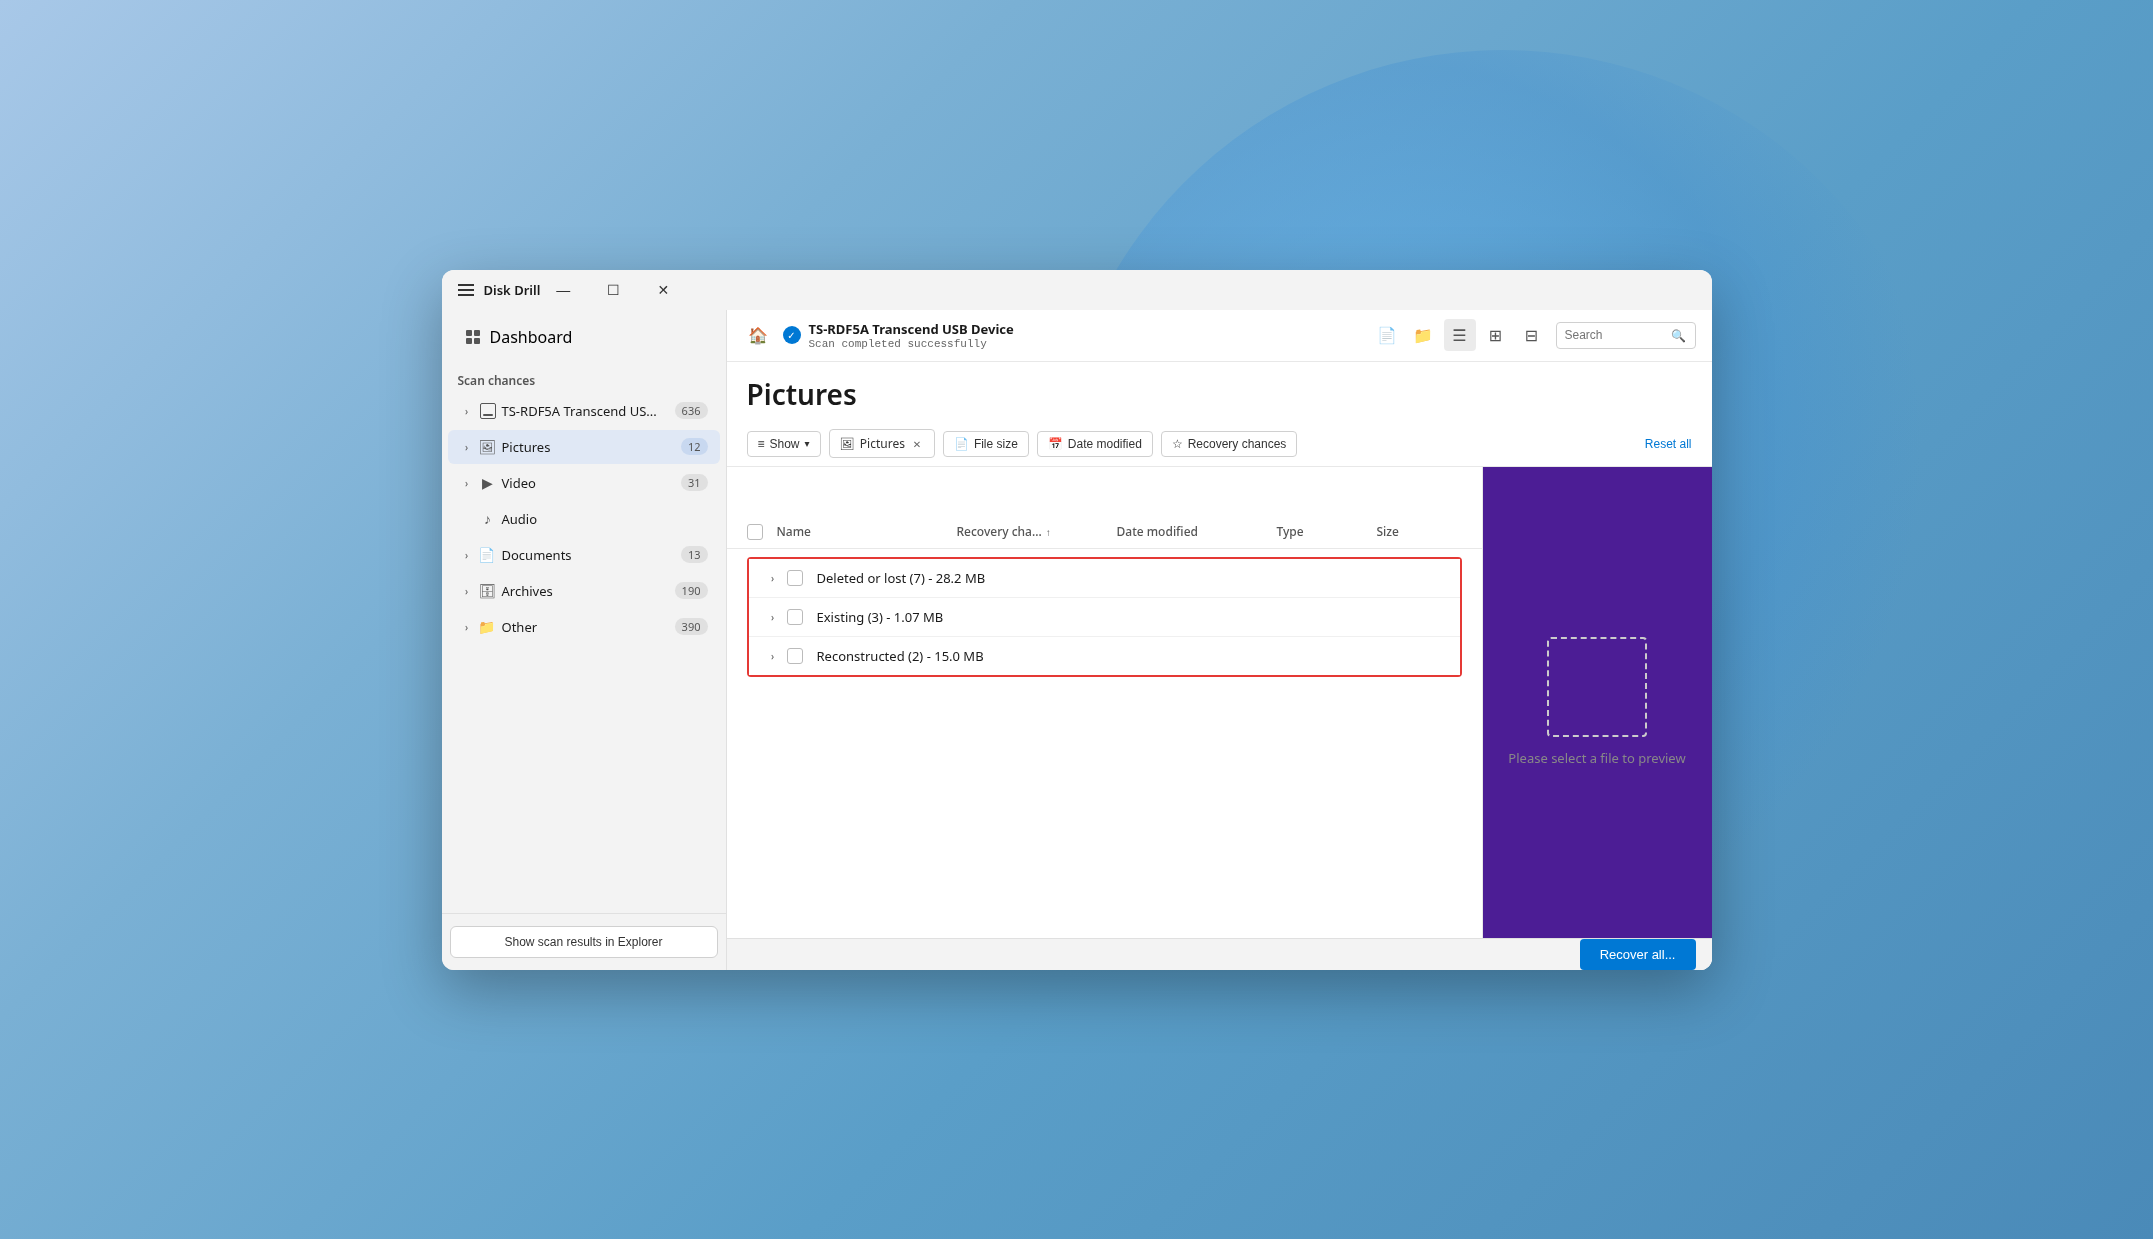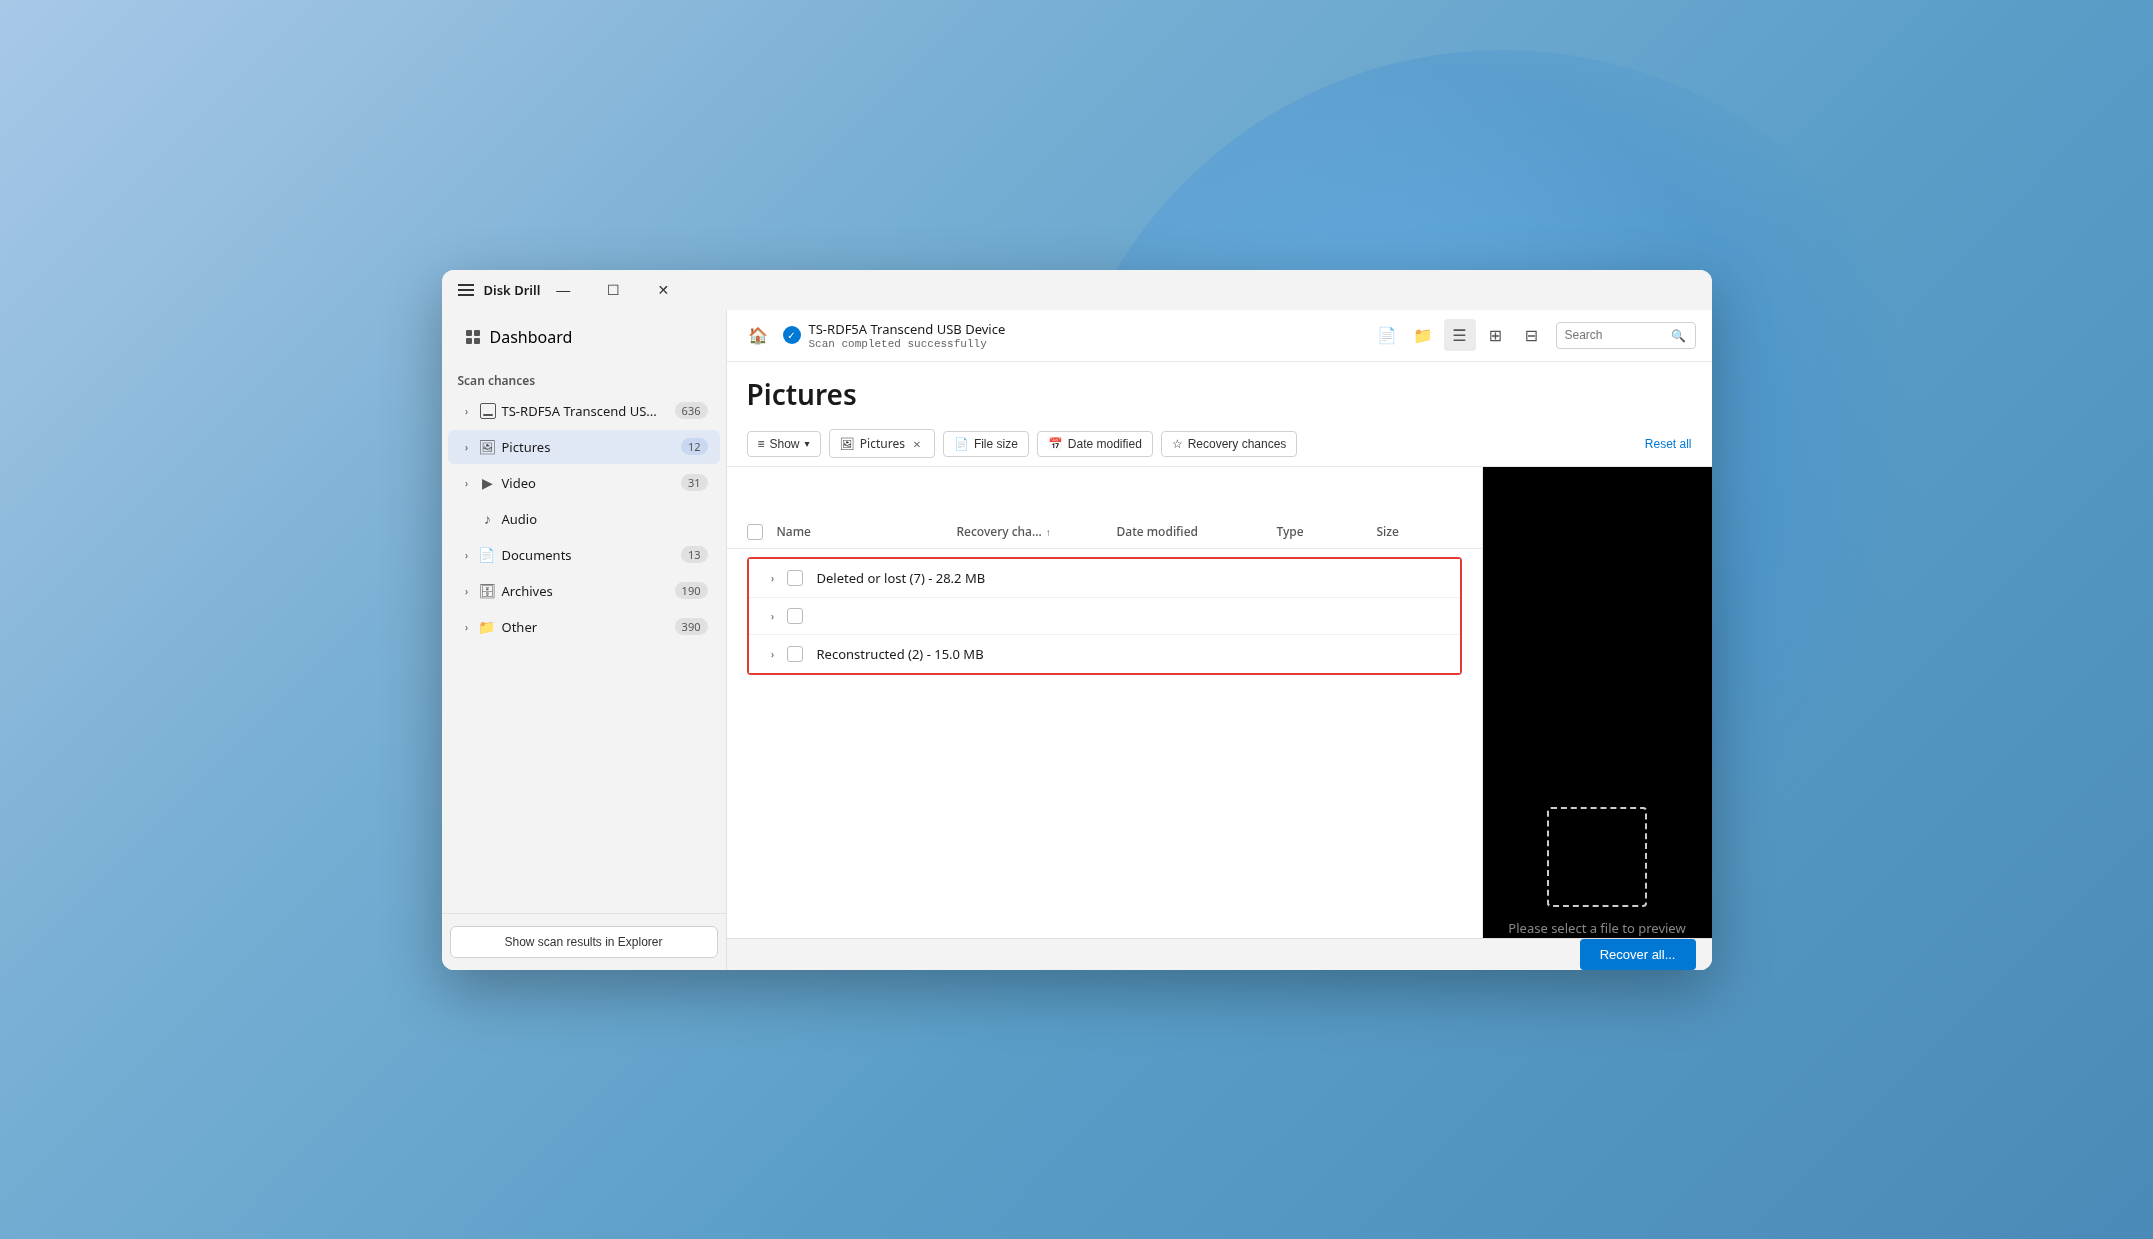--- a/index.html
+++ b/index.html
@@ -229,21 +229,21 @@
       height: 18px;
       background: #0078d4;
       border-radius: 50%;
       display: flex;
       align-items: center;
       justify-content: center;
       color: white;
       font-size: 10px;
     }
     .device-info { display: flex; flex-direction: column; }
-    .device-name { font-size: 13px; font-weight: 400; color: #1a1a1a; }
+    .device-name { font-size: 13px; font-weight: 700; color: #1a1a1a; }
     .device-status-text { font-size: 11px; color: #666; font-family: Liberation Mono, monospace; }
     .toolbar-actions {
       display: flex;
       align-items: center;
       gap: 4px;
     }
     .toolbar-btn {
       width: 32px;
       height: 32px;
       border: none;
@@ -411,26 +411,26 @@
       margin-right: 6px;
     }
     .group-name {
       flex: 2;
       font-size: 13px;
       color: #1a1a1a;
     }
     
     .preview-panel {
       width: 230px;
-      background: #000000;
+      background: #4c1d95;
       border-left: 1px solid #e8e8e8;
       display: flex;
       flex-direction: column;
       align-items: center;
-      justify-content: flex-end;
+      justify-content: center;
       flex-shrink: 0;
       gap: 12px;
     }
     .preview-placeholder {
       width: 100px;
       height: 100px;
       border: 2px dashed #ccc;
       border-radius: 4px;
     }
     .preview-text {
@@ -654,20 +654,21 @@
               <div class="col-checkbox">
                 <div class="table-checkbox"></div>
               </div>
               <span class="group-name">Deleted or lost (7) - 28.2 MB</span>
             </div>
             <div class="group-row">
               <div class="group-chevron">›</div>
               <div class="col-checkbox">
                 <div class="table-checkbox"></div>
               </div>
+              <span class="group-name">Existing (3) - 1.07 MB</span>
             </div>
             <div class="group-row">
               <div class="group-chevron">›</div>
               <div class="col-checkbox">
                 <div class="table-checkbox"></div>
               </div>
               <span class="group-name">Reconstructed (2) - 15.0 MB</span>
             </div>
           </div>
         </div>

